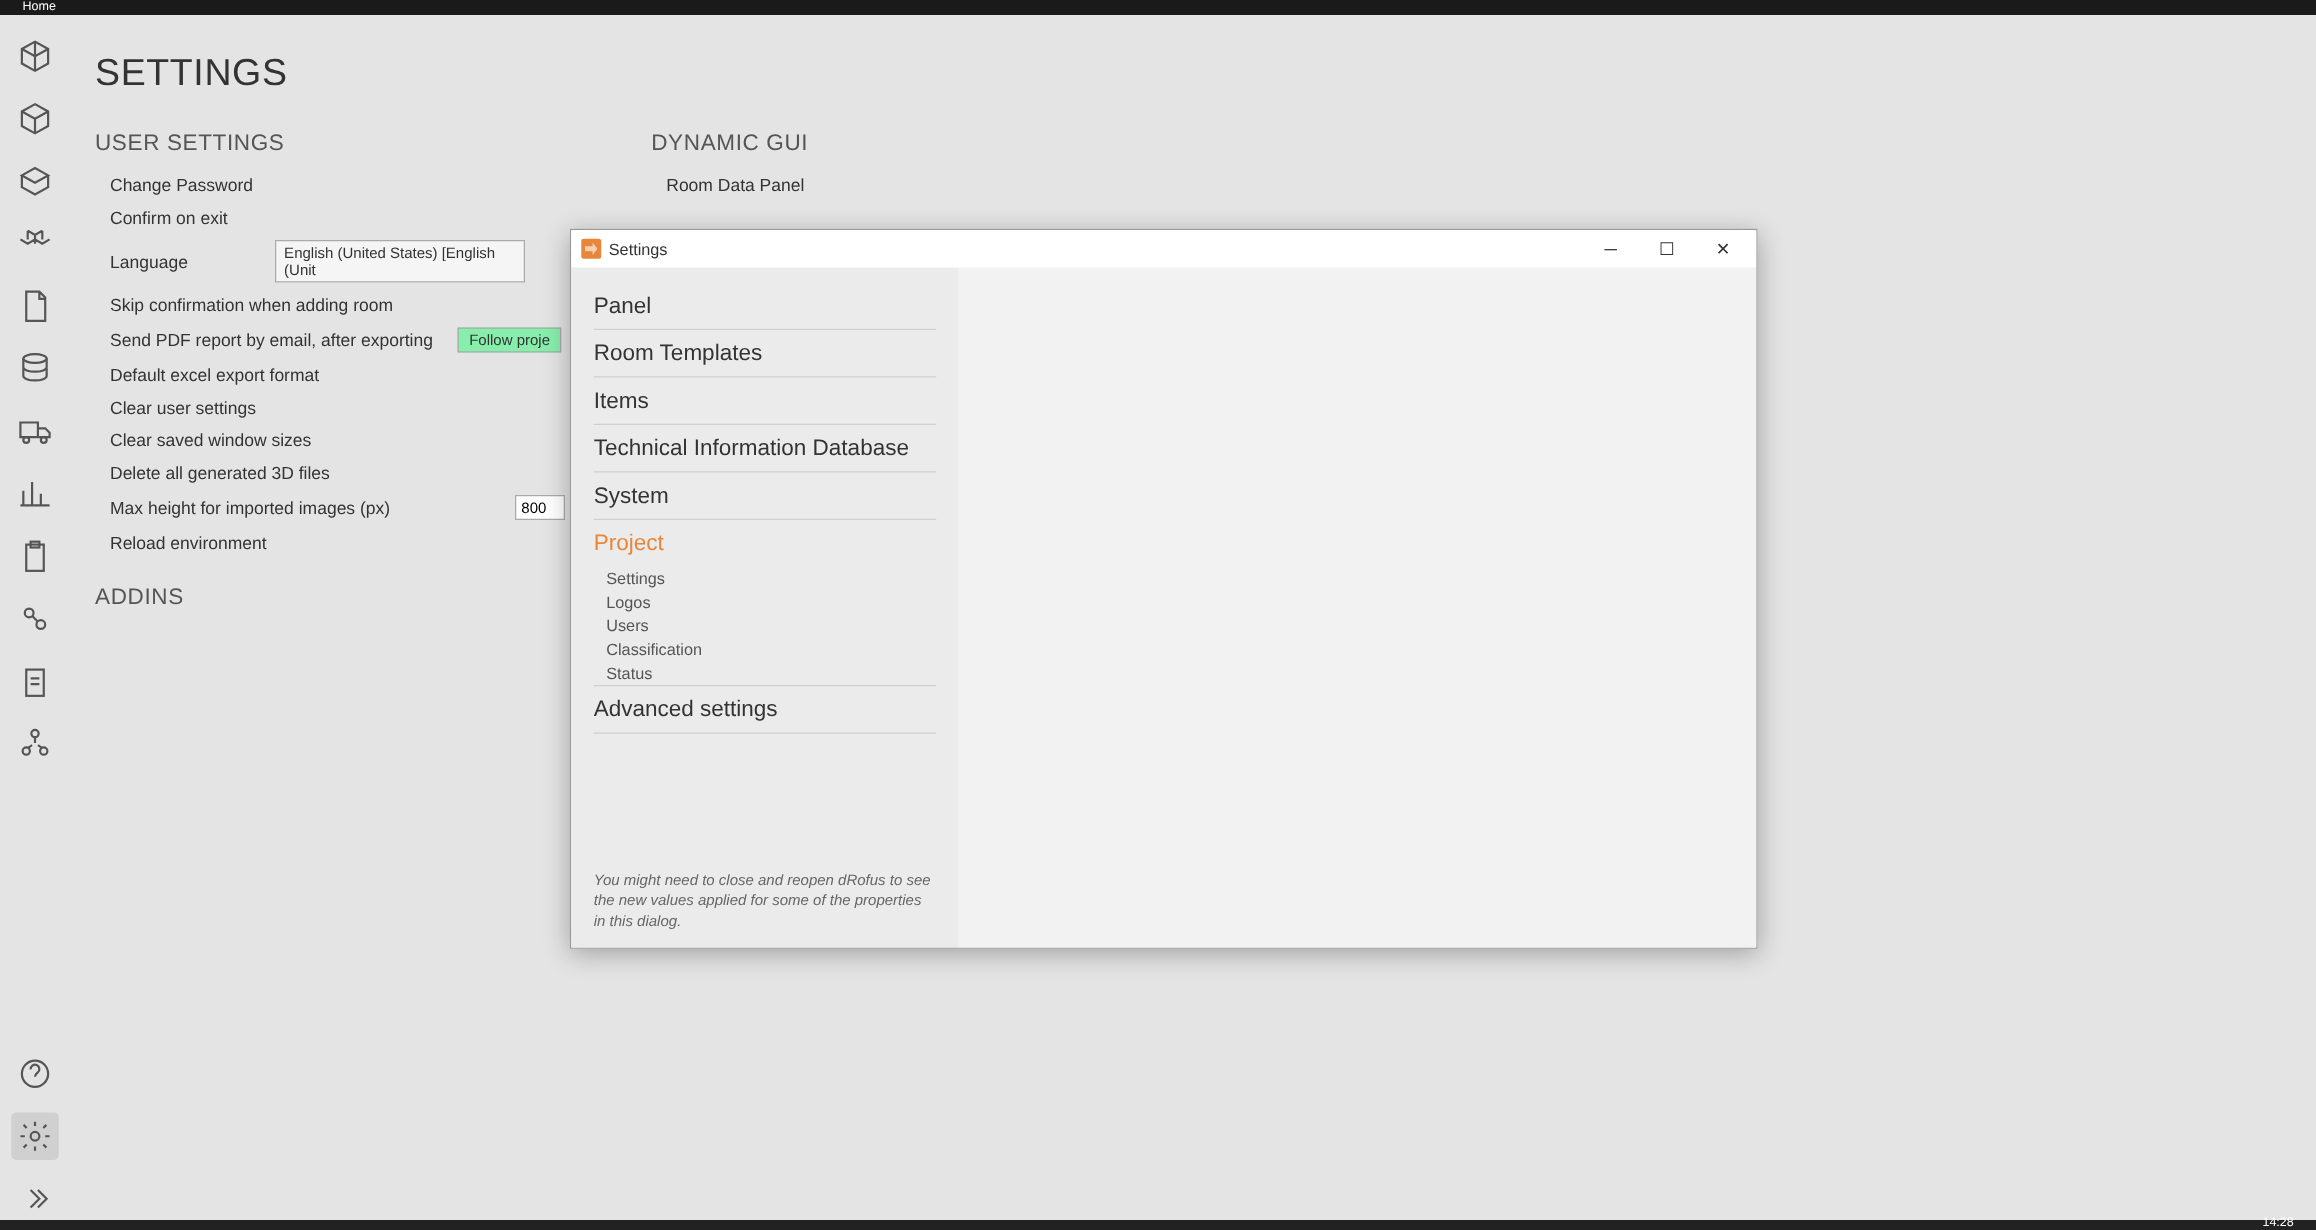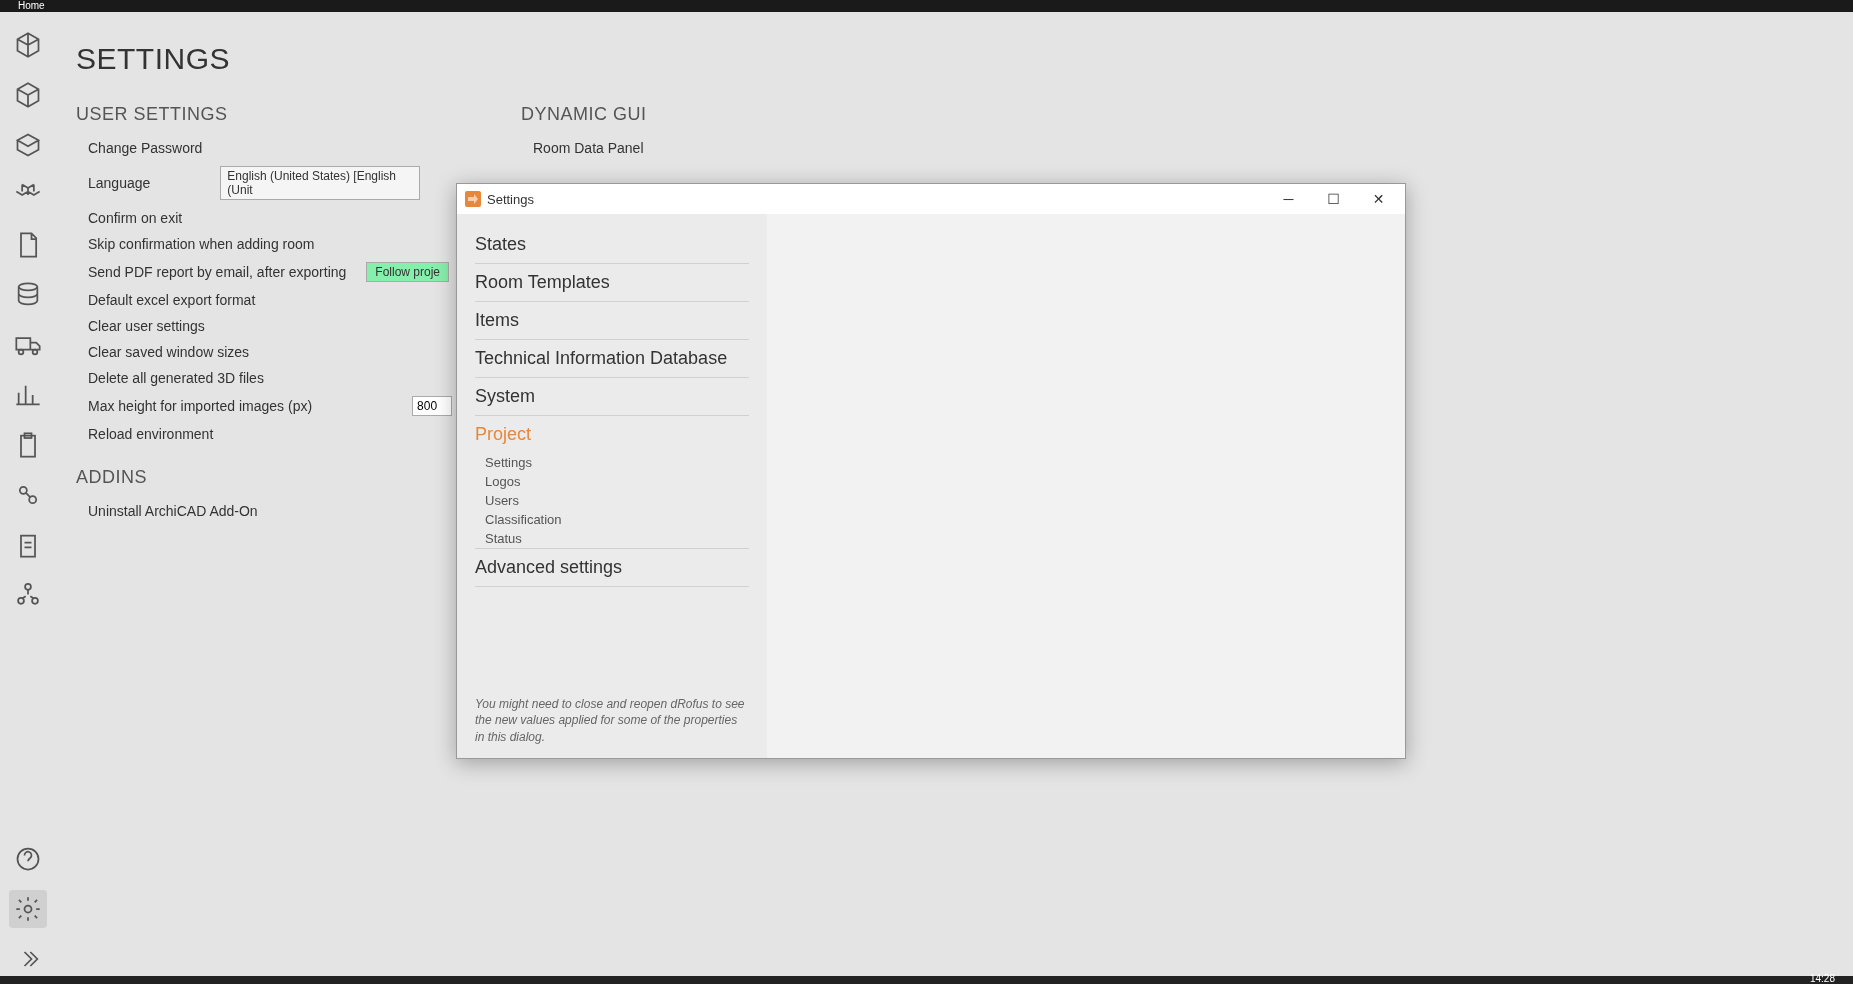--- a/index.html
+++ b/index.html
@@ -142,42 +142,41 @@
       </svg>
     </div>
 </div>
 
 <div class="main">
   <h1 class="page-title">SETTINGS</h1>
   <div class="cols">
     <div style="width: 420px;">
       <h2 class="section-title">USER SETTINGS</h2>
       <div class="setting-row">Change Password</div>
+      <div class="setting-row">Confirm on exit</div>
       <div class="setting-row">
         <span>Language</span>
         <span class="lang-select" style="margin-left: 50px;">English (United States) [English (Unit</span>
       </div>
-      <div class="setting-row">Confirm on exit</div>
       <div class="setting-row">Skip confirmation when adding room</div>
       <div class="setting-row">
         <span>Send PDF report by email, after exporting</span>
         <span class="follow-btn">Follow proje</span>
       </div>
       <div class="setting-row">Default excel export format</div>
       <div class="setting-row">Clear user settings</div>
       <div class="setting-row">Clear saved window sizes</div>
       <div class="setting-row">Delete all generated 3D files</div>
       <div class="setting-row">
         <span>Max height for imported images (px)</span>
         <input class="num-input" style="margin-left: 80px;" value="800">
       </div>
       <div class="setting-row">Reload environment</div>
 
       <h2 class="section-title" style="margin-top: 20px;">ADDINS</h2>
-      <div class="setting-row">Uninstall ArchiCAD Add-On</div>
     </div>
 
     <div>
       <h2 class="section-title">DYNAMIC GUI</h2>
       <div class="setting-row">Room Data Panel</div>
     </div>
   </div>
 </div>
 
 <div class="dialog">
@@ -185,21 +184,21 @@
     <div class="titlebar-icon"></div>
     <span class="titlebar-text">Settings</span>
     <div class="win-btns">
       <div class="win-btn">─</div>
       <div class="win-btn">☐</div>
       <div class="win-btn close">✕</div>
     </div>
   </div>
   <div class="dialog-body">
     <div class="dlg-nav">
-      <div class="dlg-item">States</div>
+      <div class="dlg-item">Panel</div>
       <div class="dlg-item">Room Templates</div>
       <div class="dlg-item">Items</div>
       <div class="dlg-item">Technical Information Database</div>
       <div class="dlg-item">System</div>
       <div class="dlg-item active" style="border-bottom: none;">Project</div>
       <div class="dlg-sub">Settings</div>
       <div class="dlg-sub">Logos</div>
       <div class="dlg-sub">Users</div>
       <div class="dlg-sub">Classification</div>
       <div class="dlg-sub" style="border-bottom: 1px solid #d0d0d0; padding-bottom: 2px;">Status</div>

